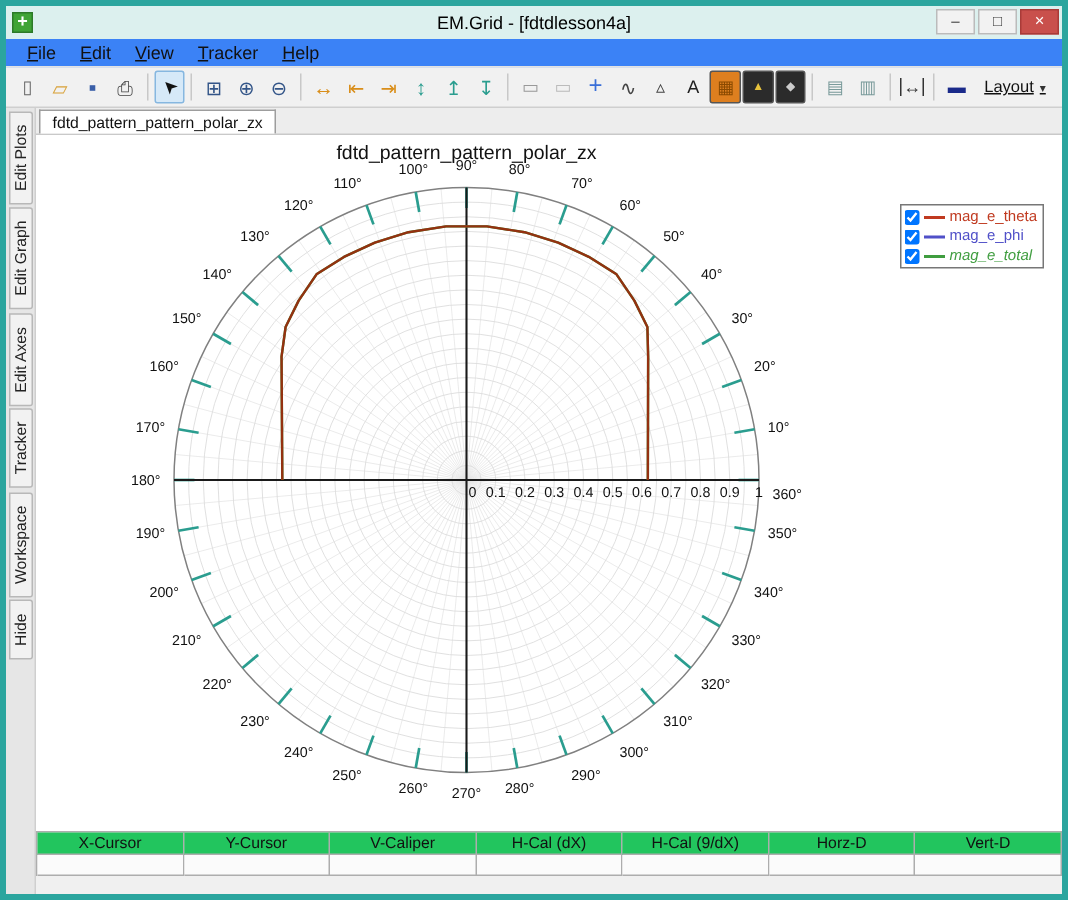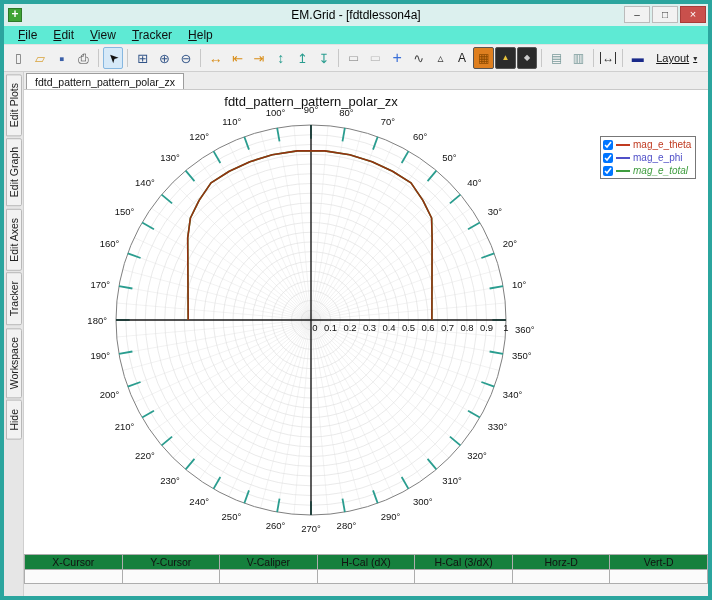--- a/index.html
+++ b/index.html
@@ -23,21 +23,21 @@
     color:#fff; font-size:12px; line-height:11px; text-align:center; font-weight:bold;
   }
   .win-controls{ position:absolute; right:2px; top:2px; display:flex; gap:2px; }
   .win-btn{
     width:26px; height:17px; font-size:10px; line-height:15px; text-align:center;
     background:#F2F2F2; border:1px solid #BBBBBB; color:#333; cursor:default;
   }
   .win-btn.close{ background:#C9504C; border-color:#A93B38; color:#fff; font-size:11px; }
   
   .menubar{
-    height:19px; background:#5eead4; border-bottom:1px solid #E2E2E2;
+    height:19px; background:#3b82f6; border-bottom:1px solid #E2E2E2;
     display:flex; padding-left:6px; flex:0 0 auto;
   }
   .menu-item{
     display:inline-block; padding:2px 8px; font-size:12px; color:#111; cursor:default;
   }
   .menu-item::first-letter{ text-decoration:underline; }
   
   .toolbar{
     height:27px; background:#F1F1F1; border-bottom:1px solid #CFCFCF;
     display:flex; align-items:center; padding:2px 4px; gap:1px; flex:0 0 auto;
@@ -84,21 +84,21 @@
   .legend-row{ display:flex; align-items:center; gap:3px; height:13px; }
   .legend-row input{ width:10px; height:10px; margin:0; }
   .legend-swatch{ width:14px; height:2px; display:inline-block; }
   .legend-label{ font-size:10px; line-height:1; }
   
   .status-bar{ flex:0 0 auto; display:grid; border-top:1px solid #ADADAD; border-left:1px solid #ADADAD; }
   .status-cell{
     border-right:1px solid #ADADAD; border-bottom:1px solid #ADADAD;
     font-size:10.5px; text-align:center; padding:1px 2px; height:15px; color:#111;
   }
-  .status-cell.hdr{ background:#15803d; }
+  .status-cell.hdr{ background:#22c55e; }
   .status-cell.val{ background:#FBFBFB; height:14px; }
   .bottom-spacer{ height:12px; background:#F0F0F0; flex:0 0 auto; }
 </style>
 </head>
 <body>
 
 <div class="window">
 
   <div class="titlebar">
     <div class="app-icon">+</div>
@@ -443,21 +443,21 @@
               <span class="legend-label" style="color: rgb(63, 157, 63); font-style: italic;">mag_e_total</span>
             </div>
           </div>
       </div>
 
       <div class="status-bar" id="status-bar" style="grid-template-columns: repeat(7, 1fr);">
           <div class="status-cell hdr">X-Cursor</div>
           <div class="status-cell hdr">Y-Cursor</div>
           <div class="status-cell hdr">V-Caliper</div>
           <div class="status-cell hdr">H-Cal (dX)</div>
-          <div class="status-cell hdr">H-Cal (3/dX)</div>
+          <div class="status-cell hdr">H-Cal (9/dX)</div>
           <div class="status-cell hdr">Horz-D</div>
           <div class="status-cell hdr">Vert-D</div>
           <div class="status-cell val"></div>
           <div class="status-cell val"></div>
           <div class="status-cell val"></div>
           <div class="status-cell val"></div>
           <div class="status-cell val"></div>
           <div class="status-cell val"></div>
           <div class="status-cell val"></div>
         </div>

